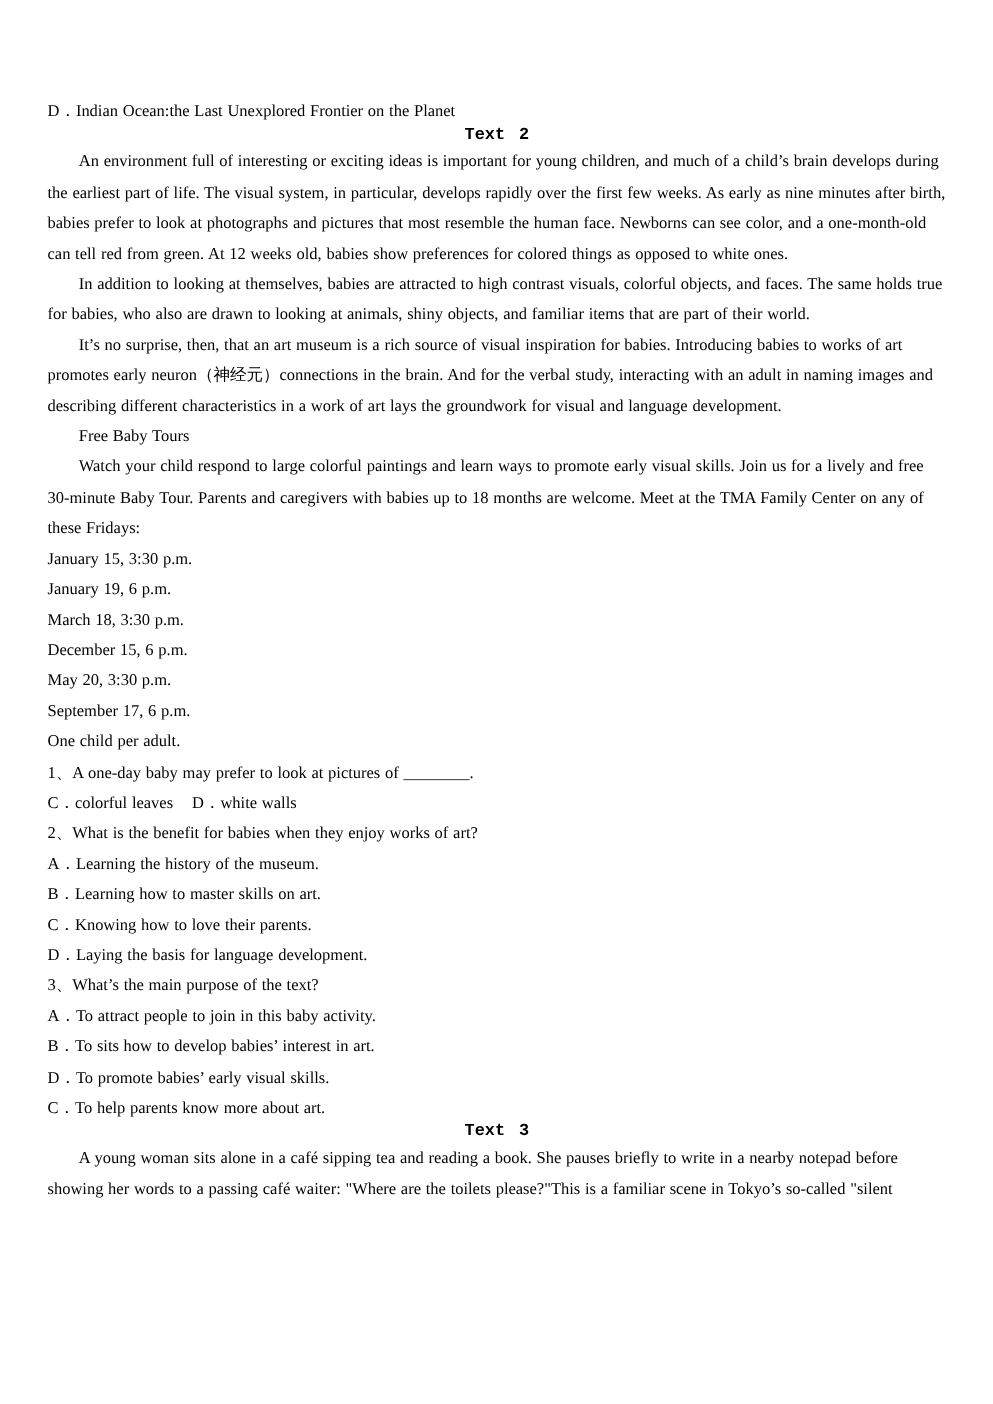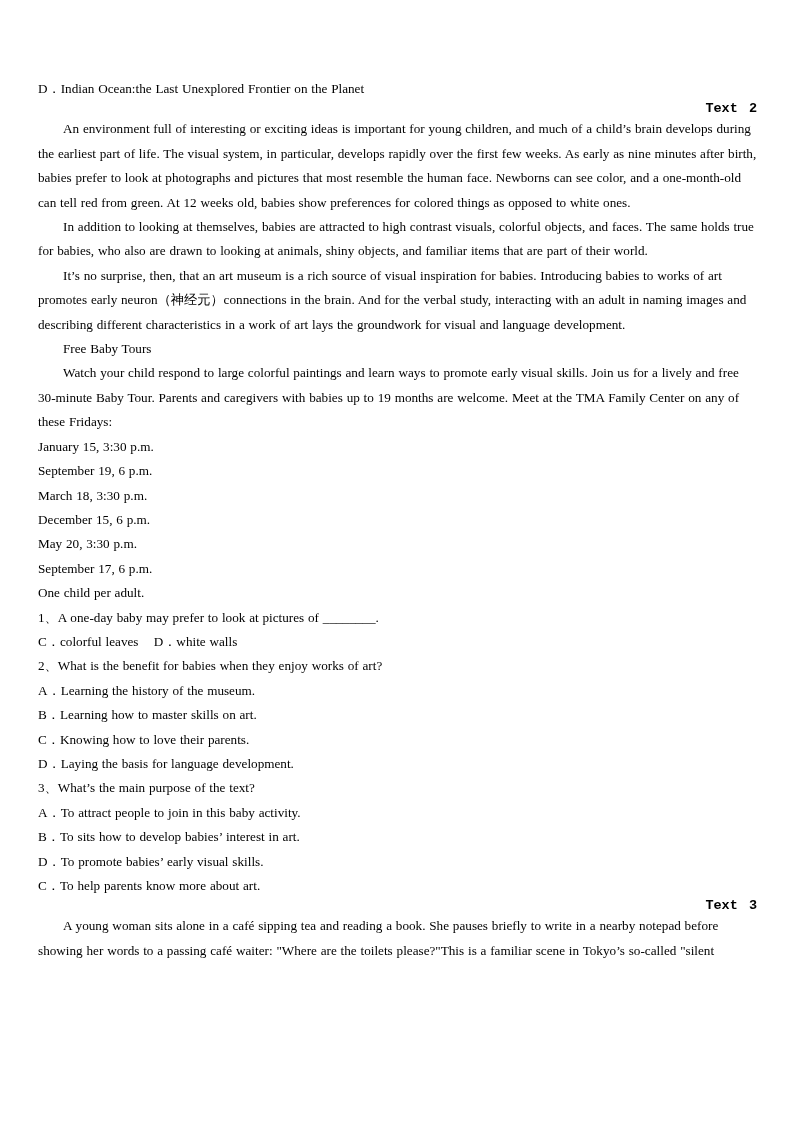--- a/index.html
+++ b/index.html
@@ -27,46 +27,46 @@
     text-align: left;
     word-spacing: 0.5px;
   }
   .para { text-indent: 25px; }
   .line { text-indent: 0; }
   .heading {
     font-family: "Liberation Mono", monospace;
     font-weight: 700;
     font-size: 13.5px;
     line-height: 16px;
-    text-align: right;
+    text-align: center;
     white-space: pre;
     word-spacing: 3px;
   }
   section { display: block; }
 </style>
 </head>
 <body>
 
 <div class="page">
   <main class="content">
 
     <div class="line">D．Indian Ocean:the Last Unexplored Frontier on the Planet</div>
 
     <h2 class="heading">Text 2</h2>
 
     <p class="para">An environment full of interesting or exciting ideas is important for young children, and much of a child’s brain develops during the earliest part of life. The visual system, in particular, develops rapidly over the first few weeks. As early as nine minutes after birth, babies prefer to look at photographs and pictures that most resemble the human face. Newborns can see color, and a one-month-old can tell red from green. At 12 weeks old, babies show preferences for colored things as opposed to white ones.</p>
     <p class="para">In addition to looking at themselves, babies are attracted to high contrast visuals, colorful objects, and faces. The same holds true for babies, who also are drawn to looking at animals, shiny objects, and familiar items that are part of their world.</p>
     <p class="para">It’s no surprise, then, that an art museum is a rich source of visual inspiration for babies. Introducing babies to works of art promotes early neuron（神经元）connections in the brain. And for the verbal study, interacting with an adult in naming images and describing different characteristics in a work of art lays the groundwork for visual and language development.</p>
 
     <p class="para">Free Baby Tours</p>
-    <p class="para">Watch your child respond to large colorful paintings and learn ways to promote early visual skills. Join us for a lively and free 30-minute Baby Tour. Parents and caregivers with babies up to 19 months are welcome. Meet at the TMA Family Center on any of these Fridays:</p>
+    <p class="para">Watch your child respond to large colorful paintings and learn ways to promote early visual skills. Join us for a lively and free 30-minute Baby Tour. Parents and caregivers with babies up to 18 months are welcome. Meet at the TMA Family Center on any of these Fridays:</p>
 
     <div>
       <div class="line">January 15, 3:30 p.m.</div>
-      <div class="line">September 19, 6 p.m.</div>
+      <div class="line">January 19, 6 p.m.</div>
       <div class="line">March 18, 3:30 p.m.</div>
       <div class="line">December 15, 6 p.m.</div>
       <div class="line">May 20, 3:30 p.m.</div>
       <div class="line">September 17, 6 p.m.</div>
       <div class="line">One child per adult.</div>
     </div>
 
     <section>
       <div class="line">1、A one-day baby may prefer to look at pictures of ________.</div>
       <div class="line">C．colorful leaves    D．white walls</div>

